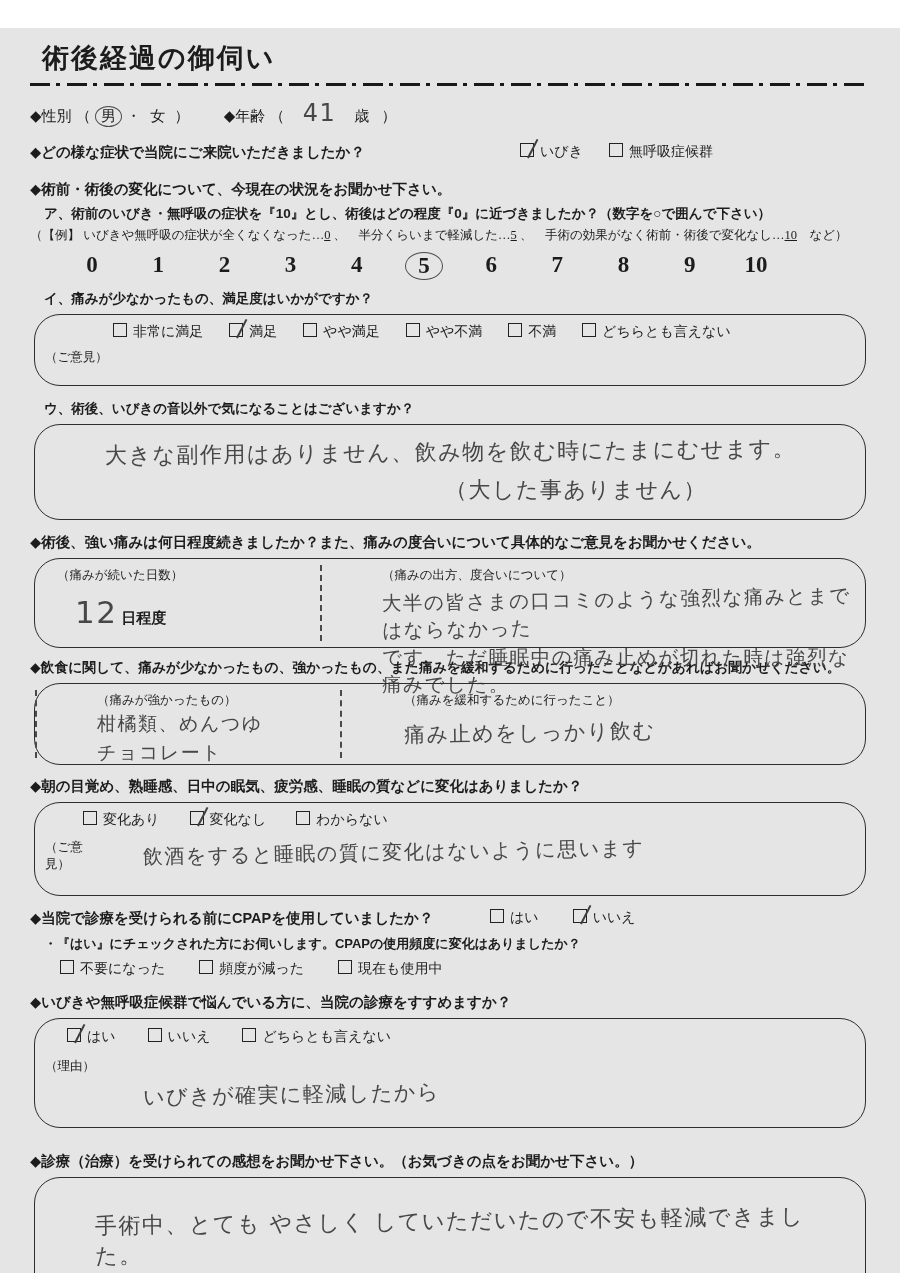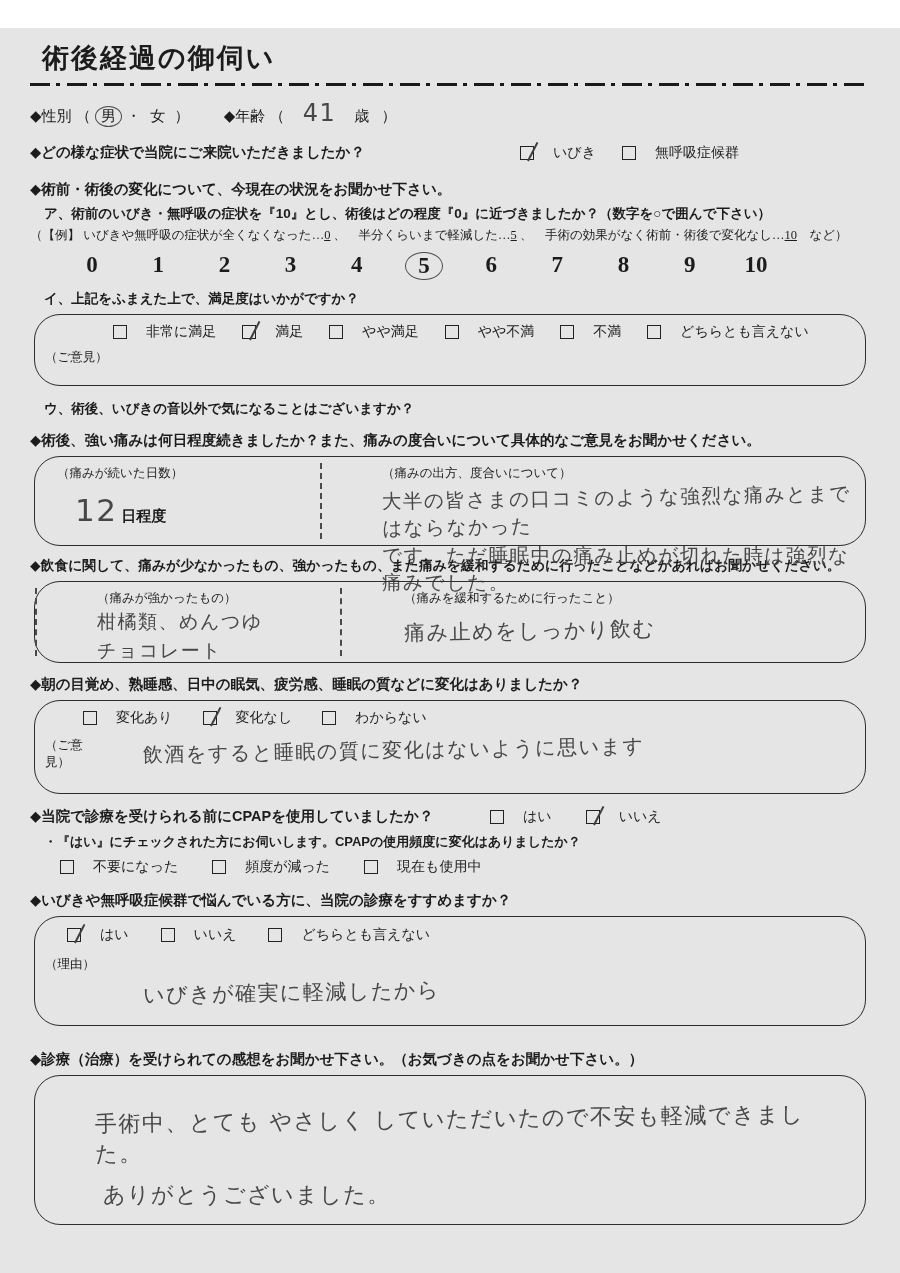--- a/index.html
+++ b/index.html
@@ -14,21 +14,21 @@
         background:repeating-linear-gradient(90deg,#191919 0 20px,transparent 20px 26px,#191919 26px 30px,transparent 30px 37px);}
 
   
   .row{margin-top:10px;}
   .heading{font-weight:bold;font-size:14.5px;}
   .subline{margin-left:14px;}
   .small{font-size:12.5px;}
   .serif{font-family:"Liberation Serif","DejaVu Serif",serif;}
 
   
-  .cb{display:inline-flex;align-items:center;gap:19px;vertical-align:middle;}
+  .cb{display:inline-flex;gap:6px;vertical-align:middle;}
   .cbbox{display:inline-block;width:12px;height:12px;border:1.5px solid #222;position:relative;flex:0 0 auto;}
   .cbbox.checked::after{content:"";position:absolute;width:1.7px;height:21px;background:#3d3d3d;
         left:6px;bottom:-2px;transform:rotate(27deg);transform-origin:bottom center;}
 
   
   .maru{display:inline-block;padding:0 5px;}
   .maru.checked{border:1.6px solid #4c4c4c;border-radius:50%;}
 
   
   .scale{display:flex;justify-content:space-between;width:700px;margin:8px 0 0 44px;
@@ -99,21 +99,21 @@
       <span class="maru">3</span>
       <span class="maru">4</span>
       <span class="maru checked">5</span>
       <span class="maru">6</span>
       <span class="maru">7</span>
       <span class="maru">8</span>
       <span class="maru">9</span>
       <span class="maru">10</span>
     </div>
 
-    <div class="subline" style="margin-top:10px;font-size:13.5px;font-weight:bold;">イ、上記をふまえた上で、満足度はいかがですか？</div>
+    <div class="subline" style="margin-top:10px;font-size:13.5px;font-weight:bold;">イ、痛みが少なかったもの、満足度はいかがですか？</div>
     <div class="abox" style="height:62px;padding:8px 18px 0 18px;">
       <div class="indent3">
         <span class="cb">
             <span class="cbbox"></span>
             <span>非常に満足</span>
           </span>
         <span class="cb" style="margin-left:22px;">
             <span class="cbbox checked"></span>
             <span>満足</span>
           </span>
@@ -131,20 +131,24 @@
           </span>
         <span class="cb" style="margin-left:22px;">
             <span class="cbbox"></span>
             <span>どちらとも言えない</span>
           </span>
       </div>
       <div class="lbl" style="margin-top:8px;margin-left:-8px;">（ご意見）</div>
     </div>
 
     <div class="subline" style="margin-top:14px;font-size:13.5px;font-weight:bold;">ウ、術後、いびきの音以外で気になることはございますか？</div>
+    <div class="abox" style="height:82px;padding:12px 20px 0 20px;">
+      <div class="hw hw-xl" style="margin-left:50px;transform:rotate(-0.6deg);">大きな副作用はありません、飲み物を飲む時にたまにむせます。</div>
+      <div class="hw hw-xl" style="margin-left:390px;margin-top:8px;">（大した事ありません）</div>
+    </div>
 
     <div class="row heading" style="margin-top:13px;">◆術後、強い痛みは何日程度続きましたか？また、痛みの度合いについて具体的なご意見をお聞かせください。</div>
     <div class="abox" style="height:88px;">
       <div class="flexcols">
         <div style="flex:0 0 215px;padding:8px 0 0 22px;">
           <div class="lbl">（痛みが続いた日数）</div>
           <div style="margin:10px 0 0 18px;">
             <span class="hw" style="font-size:31px;">12</span>
             <span style="font-weight:bold;font-size:15px;">日程度</span>
           </div>

